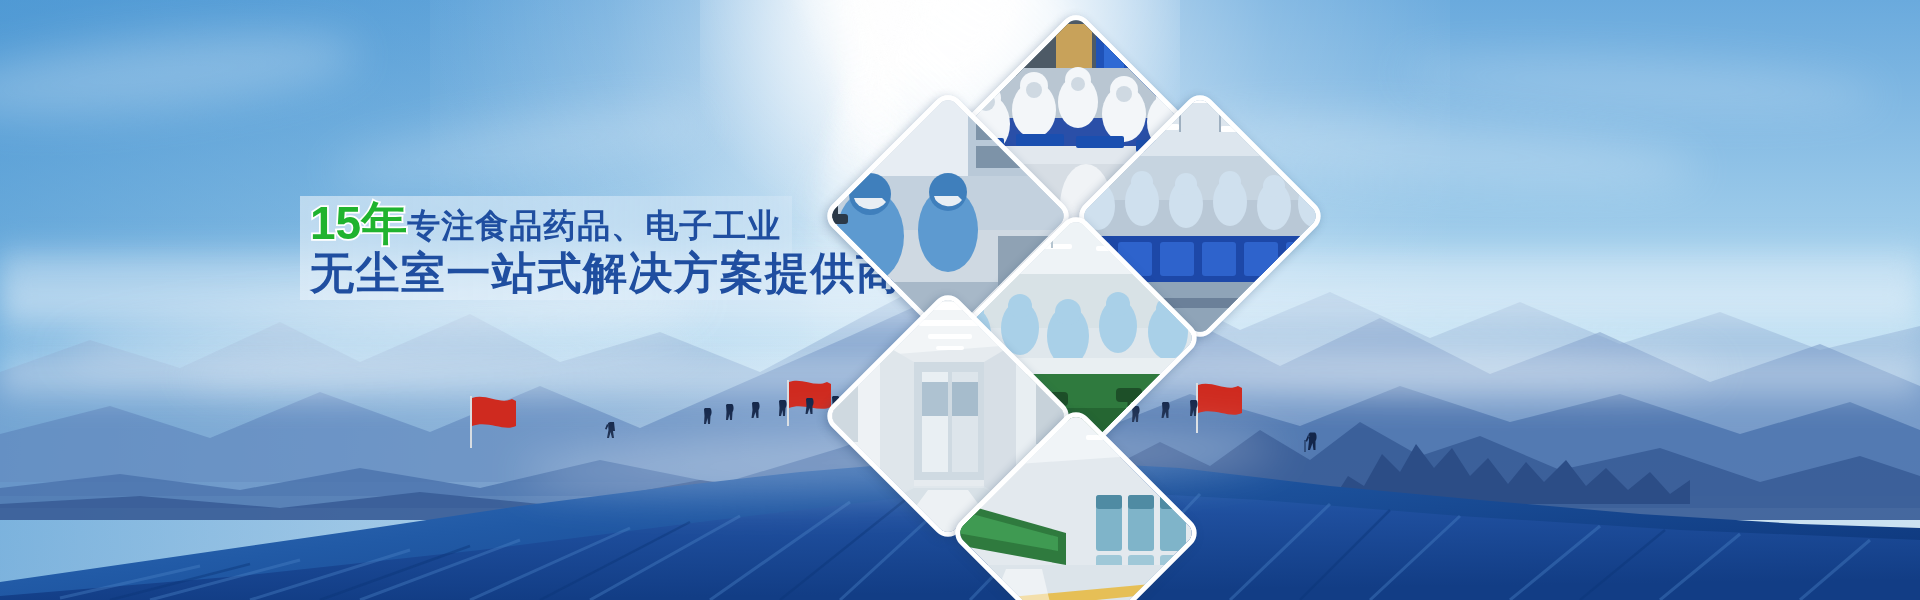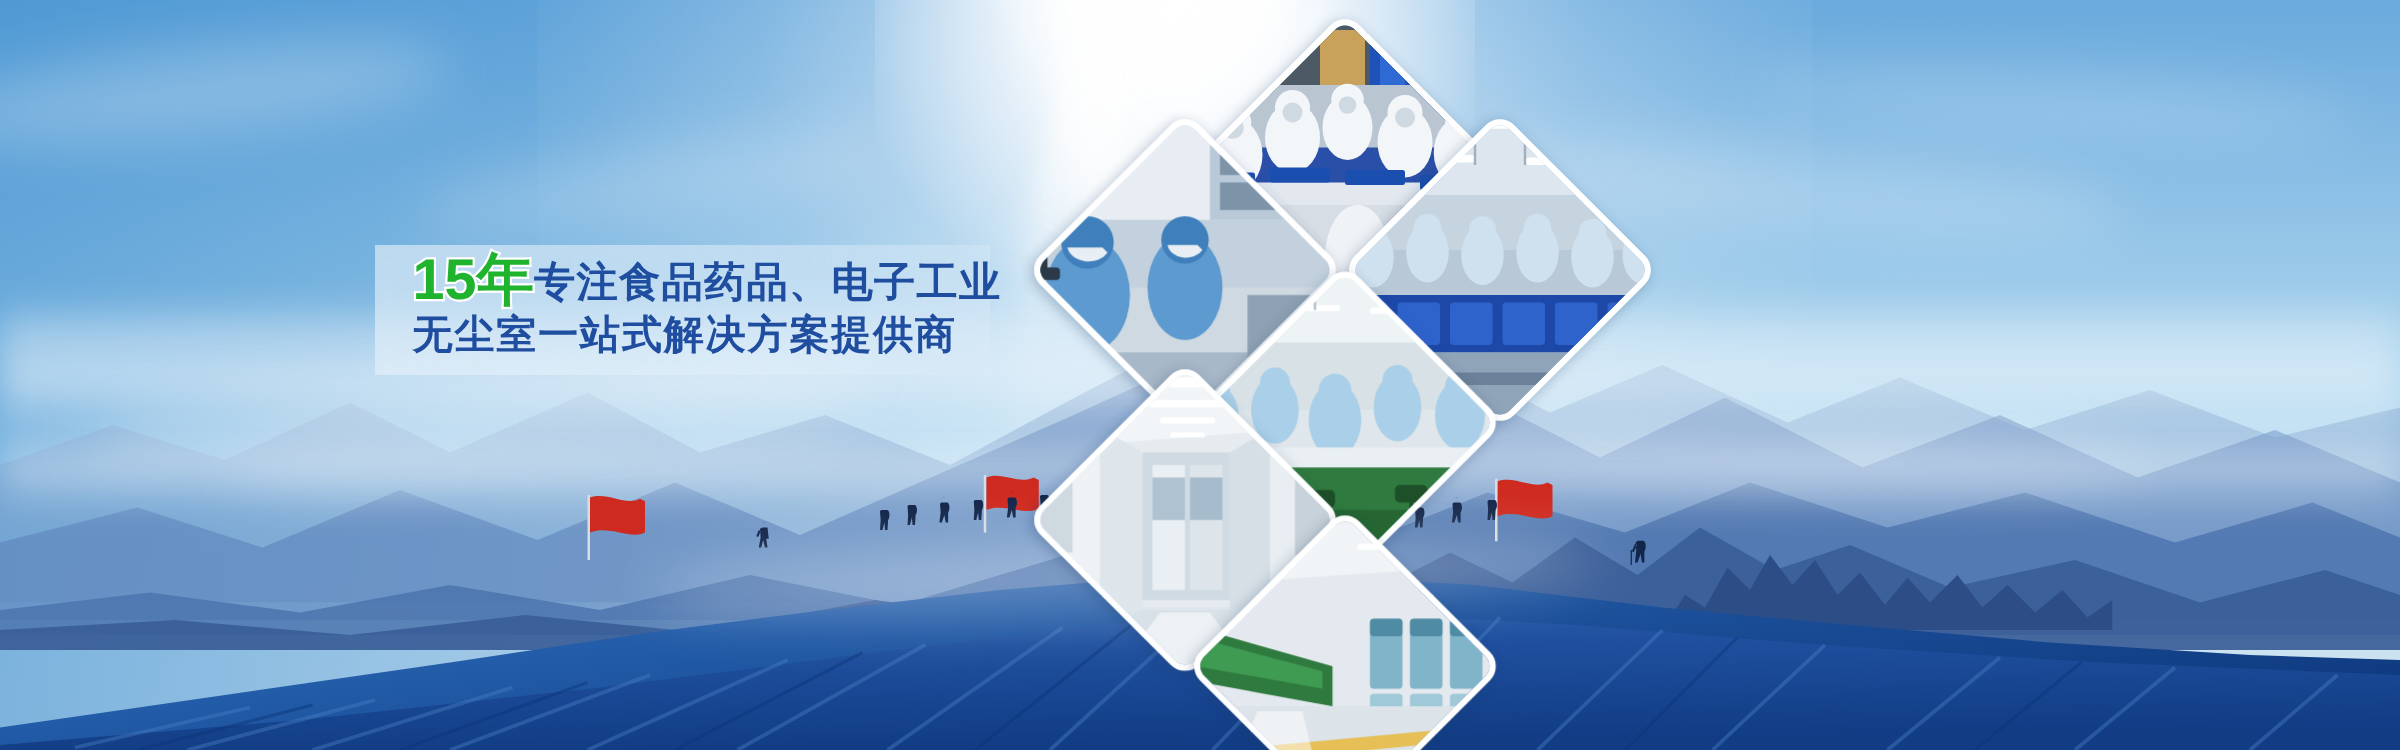--- a/index.html
+++ b/index.html
@@ -120,21 +120,21 @@
     width:492px; height:104px;
     background:linear-gradient(to right,
       rgba(232,242,250,.62) 0%,
       rgba(226,239,250,.55) 55%,
       rgba(220,235,248,.38) 100%);
     backdrop-filter:blur(1px);
   }
 
   .headline {
     position:absolute;
-    left:330px; top:200px;
+    left:310px; top:200px;
     width:470px;
     line-height:1.0;
     white-space:nowrap;
   }
   .line {
     display:block;
     font-weight:bold;
     letter-spacing:.5px;
   }
   .line1 { margin-bottom:5px; }
@@ -146,21 +146,21 @@
     paint-order:stroke fill;
     letter-spacing:0px;
     vertical-align:-2px;
   }
   .blue {
     font-size:33px;
     color:#1f4ea0;
     font-weight:bold;
     letter-spacing:1px;
   }
-  .line2 .blue { font-size:32px; letter-spacing:1.5px; }
+  .line2 .blue { font-size:44px; letter-spacing:1.5px; }
 
   
   .collage { position:absolute; left:838px; top:88px; width:440px; height:380px; }
 
   .dia {
     position:absolute;
     width:180px; height:180px;
     transform:rotate(45deg);
     border:5px solid #ffffff;
     border-radius:16px;

